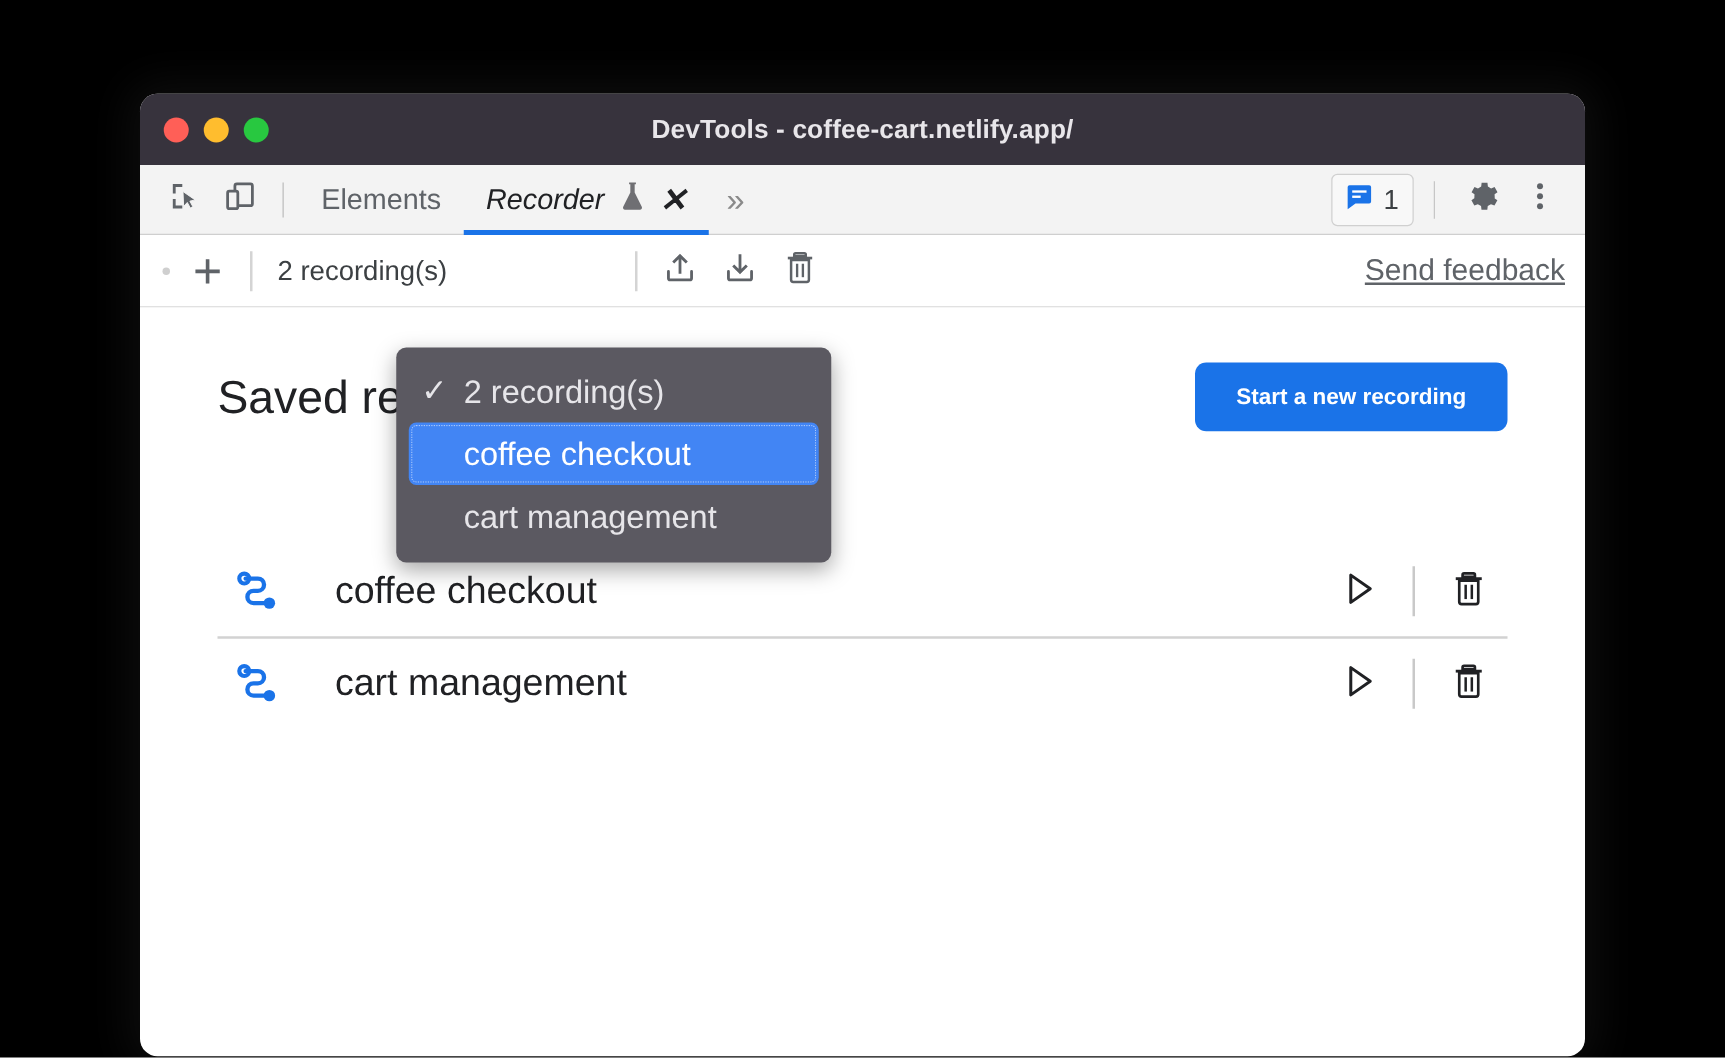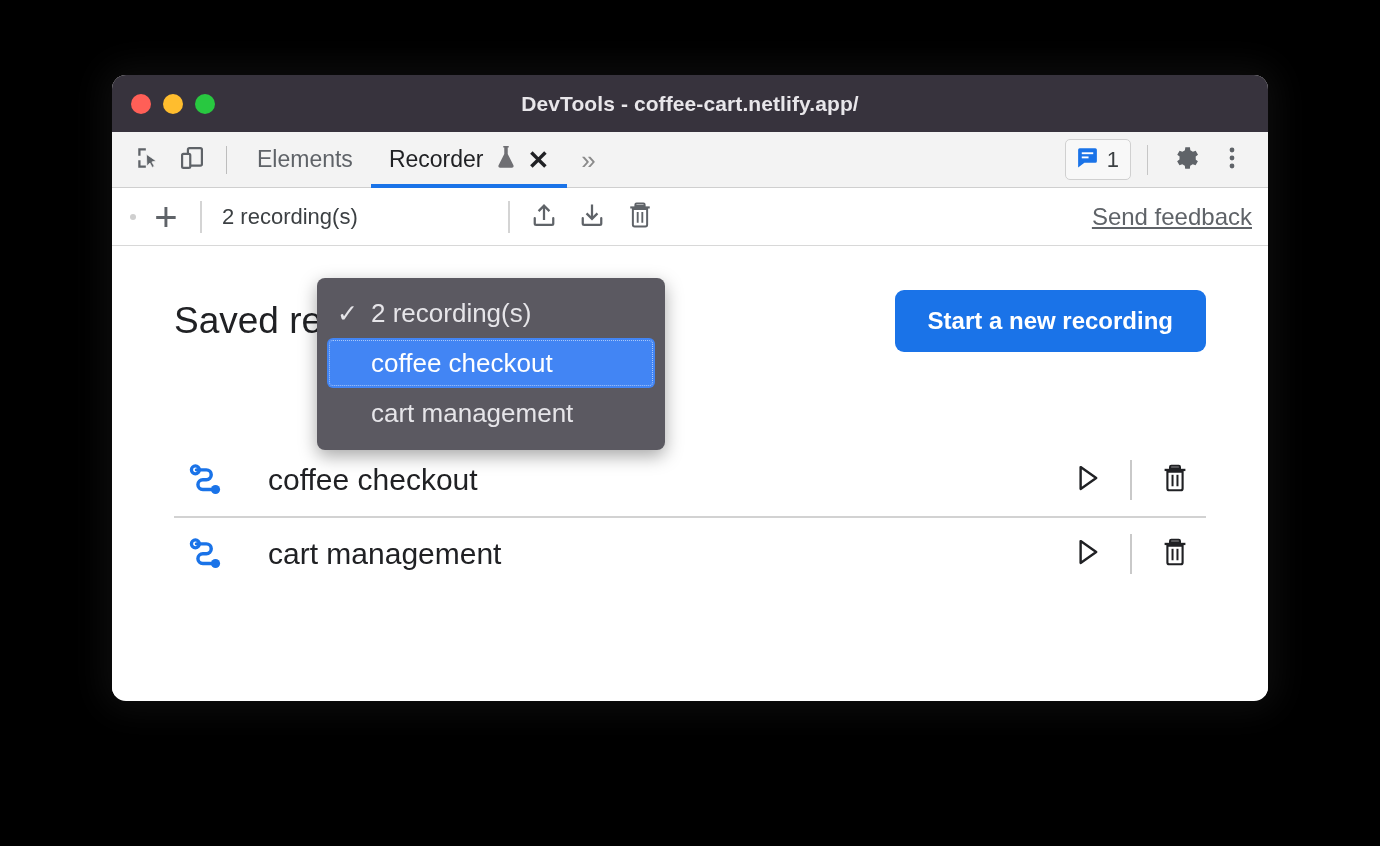--- a/index.html
+++ b/index.html
@@ -14,21 +14,21 @@
     overflow: hidden;
     position: relative;
   }
 
   
   #window {
     position: absolute;
     left: 112px;
     top: 75px;
     width: 1156px;
-    height: 626px;
+    height: 770px;
     border-radius: 14px;
     overflow: hidden;
     background: #ffffff;
     box-shadow: 0 0 34px 10px rgba(255,255,255,0.05);
   }
 
   
   #titlebar {
     position: relative;
     height: 57px;
@@ -93,20 +93,21 @@
     display: flex;
     align-items: center;
     padding: 0 18px;
     font-size: 23px;
     color: #5f6368;
     white-space: nowrap;
     position: relative;
   }
   .tab.active {
     color: #202124;
+    font-style: italic;
   }
   .tab.active::after {
     content: "";
     position: absolute;
     left: 0;
     right: 0;
     bottom: -1px;
     height: 4px;
     background: #1a73e8;
   }
@@ -215,21 +216,21 @@
   #saved-title {
     font-size: 37px;
     color: #202124;
     font-weight: normal;
     margin: 0;
     white-space: nowrap;
   }
   #start-recording-btn {
     background: #1a73e8;
     color: #ffffff;
-    font-size: 24px;
+    font-size: 18px;
     font-weight: bold;
     border: none;
     border-radius: 9px;
     padding: 17px 33px;
     font-family: "Liberation Sans", sans-serif;
     white-space: nowrap;
     cursor: pointer;
   }
   #recording-list {
     margin-top: 92px;

